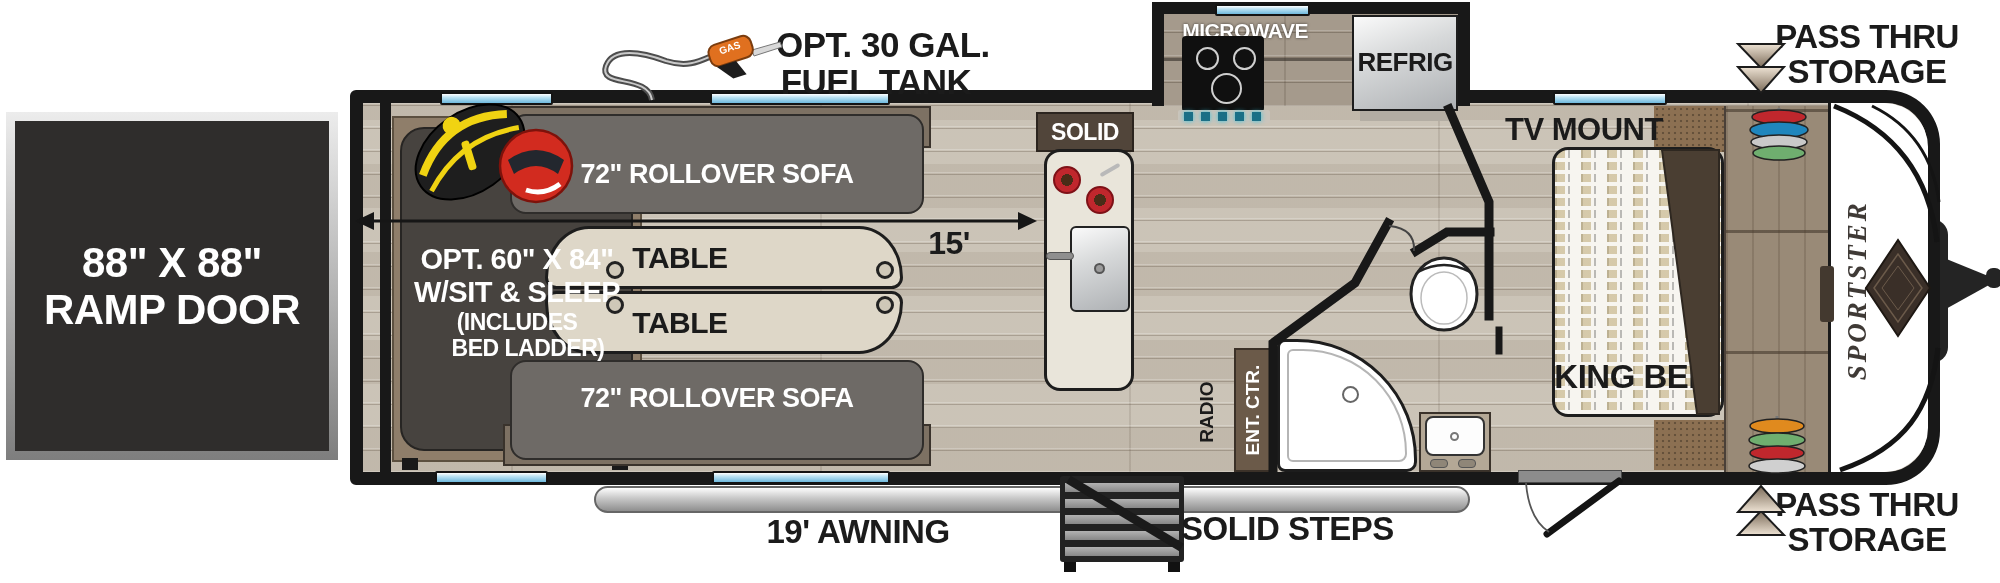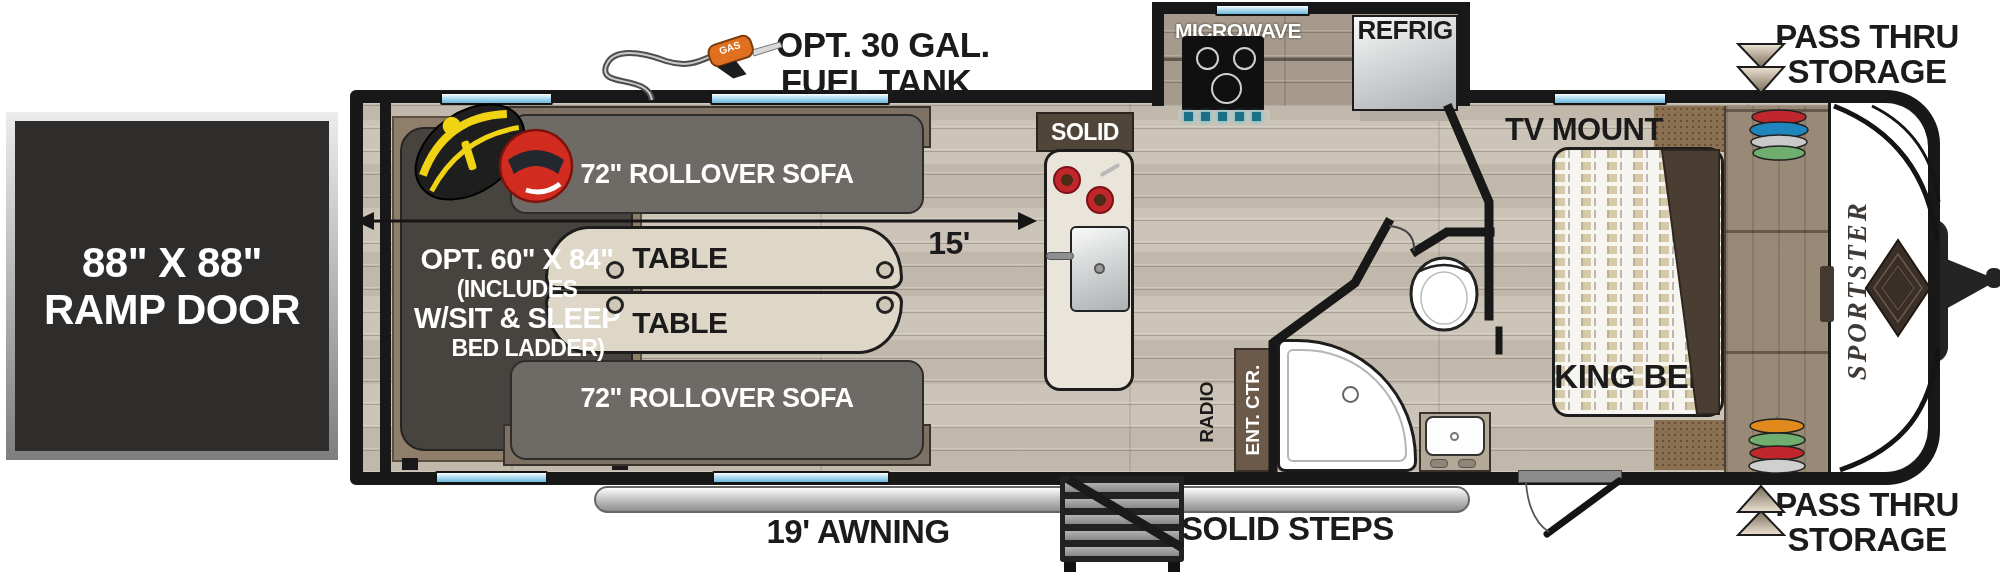--- a/index.html
+++ b/index.html
@@ -61,22 +61,22 @@
   <div class="lbl vert" style="left:294px;top:288px;width:150px;font-size:14px;letter-spacing:0;">SCREEN DOOR</div>
 
   <div class="abs" style="left:392px;top:116px;width:250px;height:346px;background:#8f7e6a;
               border:2px solid #5c5040;box-sizing:border-box;z-index:3;"></div>
   <div class="abs" style="left:402px;top:458px;width:16px;height:12px;background:#191919;z-index:3;"></div>
   <div class="abs" style="left:612px;top:458px;width:16px;height:12px;background:#191919;z-index:3;"></div>
   <div class="abs" style="left:400px;top:127px;width:233px;height:324px;background:#47433f;border:2px solid #272523;
               border-radius:24px;box-sizing:border-box;z-index:3;"></div>
   <div class="lbl w" style="left:402px;top:243px;width:230px;font-size:29px;line-height:1.13;z-index:4;">
     <div>OPT. 60" X 84"</div>
+    <div>W/SIT &amp; SLEEP</div>
     <div style="font-size:23px;">(INCLUDES</div>
-    <div>W/SIT &amp; SLEEP</div>
     <div style="font-size:23px;margin-left:22px;">BED LADDER)</div>
   </div>
 
   <div class="abs window" style="left:440px;top:92px;width:113px;height:13px;z-index:3;box-sizing:border-box;"></div>
   <div class="abs window" style="left:710px;top:92px;width:180px;height:13px;z-index:3;box-sizing:border-box;"></div>
   <div class="abs window" style="left:1553px;top:92px;width:114px;height:13px;z-index:3;box-sizing:border-box;"></div>
   <div class="abs window" style="left:1215px;top:4px;width:95px;height:12px;z-index:3;box-sizing:border-box;"></div>
 
   <div class="abs window" style="left:435px;top:471px;width:113px;height:13px;z-index:3;box-sizing:border-box;"></div>
   <div class="abs window" style="left:712px;top:471px;width:178px;height:13px;z-index:3;box-sizing:border-box;"></div>
@@ -111,34 +111,34 @@
 
   <div class="abs" style="left:1044px;top:149px;width:90px;height:242px;background:#e9e5da;border:3px solid #1d1d1d;
               border-radius:16px;box-sizing:border-box;z-index:3;"></div>
   <div class="abs" style="left:1053px;top:166px;width:28px;height:28px;border-radius:50%;background:radial-gradient(circle at 50% 50%, #4a2c17 0 6px, #c0272d 6px);border:2px solid #7e1117;box-sizing:border-box;z-index:4;"></div>
   <div class="abs" style="left:1086px;top:186px;width:28px;height:28px;border-radius:50%;background:radial-gradient(circle at 50% 50%, #4a2c17 0 6px, #c0272d 6px);border:2px solid #7e1117;box-sizing:border-box;z-index:4;"></div>
   <div class="abs" style="left:1099px;top:168px;width:22px;height:4px;background:#b9b9b9;border-radius:2px;transform:rotate(-30deg);z-index:4;"></div>
   <div class="abs silver" style="left:1070px;top:226px;width:60px;height:86px;border:2px solid #222;border-radius:6px;box-sizing:border-box;z-index:4;"></div>
   <div class="abs" style="left:1094px;top:263px;width:11px;height:11px;border-radius:50%;background:#9b9b9b;border:2px solid #555;box-sizing:border-box;z-index:5;"></div>
   <div class="abs" style="left:1046px;top:252px;width:28px;height:8px;background:#8f8f8f;border:1px solid #555;border-radius:4px;box-sizing:border-box;z-index:5;"></div>
 
-  <div class="lbl w" style="left:1168px;top:20px;width:140px;font-size:21px;text-align:center;z-index:4;text-shadow:0 0 3px rgba(0,0,0,.65);">MICROWAVE</div>
+  <div class="lbl w" style="left:1168px;top:20px;width:140px;font-size:21px;text-align:right;z-index:4;text-shadow:0 0 3px rgba(0,0,0,.65);">MICROWAVE</div>
   <div class="abs" style="left:1164px;top:58px;width:294px;height:3px;background:rgba(40,35,30,.55);z-index:3;"></div>
   <div class="abs" style="left:1182px;top:36px;width:82px;height:76px;background:#101010;border-radius:4px;z-index:4;"></div>
   <div class="abs" style="left:1196px;top:47px;width:23px;height:23px;border:2px solid #cfcfcf;border-radius:50%;box-sizing:border-box;z-index:5;"></div>
   <div class="abs" style="left:1233px;top:47px;width:23px;height:23px;border:2px solid #cfcfcf;border-radius:50%;box-sizing:border-box;z-index:5;"></div>
   <div class="abs" style="left:1211px;top:73px;width:31px;height:31px;border:2px solid #cfcfcf;border-radius:50%;box-sizing:border-box;z-index:5;"></div>
   <div class="abs" style="left:1178px;top:110px;width:92px;height:13px;background:#cac4bb;border-radius:2px;z-index:4;"></div>
   <div class="abs" style="left:1184px;top:112px;width:9px;height:9px;background:#1b6f86;box-shadow:0 0 5px #35c4dd;z-index:5;"></div>
   <div class="abs" style="left:1201px;top:112px;width:9px;height:9px;background:#1b6f86;box-shadow:0 0 5px #35c4dd;z-index:5;"></div>
   <div class="abs" style="left:1218px;top:112px;width:9px;height:9px;background:#1b6f86;box-shadow:0 0 5px #35c4dd;z-index:5;"></div>
   <div class="abs" style="left:1235px;top:112px;width:9px;height:9px;background:#1b6f86;box-shadow:0 0 5px #35c4dd;z-index:5;"></div>
   <div class="abs" style="left:1252px;top:112px;width:9px;height:9px;background:#1b6f86;box-shadow:0 0 5px #35c4dd;z-index:5;"></div>
   <div class="abs silver" style="left:1352px;top:15px;width:106px;height:96px;border:2px solid #1d1d1d;box-sizing:border-box;
-              display:flex;justify-content:center;z-index:4;">
+              display:flex;align-items:center;justify-content:center;z-index:4;">
     <span class="lbl" style="position:static;font-size:26px;">REFRIG</span>
   </div>
   <div class="abs" style="left:1360px;top:109px;width:90px;height:12px;background:#b3ada3;z-index:3;"></div>
 
   <div class="abs" style="left:1277px;top:339px;width:140px;height:133px;background:#ffffff;border:3px solid #1d1d1d;
               border-radius:8px 120px 10px 8px;box-sizing:border-box;z-index:3;">
     <div class="abs" style="left:7px;top:7px;right:7px;bottom:7px;border:2px solid #b5b5b5;border-radius:6px 104px 8px 6px;"></div>
   </div>
   <div class="abs" style="left:1342px;top:386px;width:17px;height:17px;border-radius:50%;border:2px solid #666;background:#fff;box-sizing:border-box;z-index:4;"></div>
   <div class="abs" style="left:1419px;top:412px;width:72px;height:60px;background:#b4a896;border:2px solid #3a322a;box-sizing:border-box;z-index:3;"></div>

